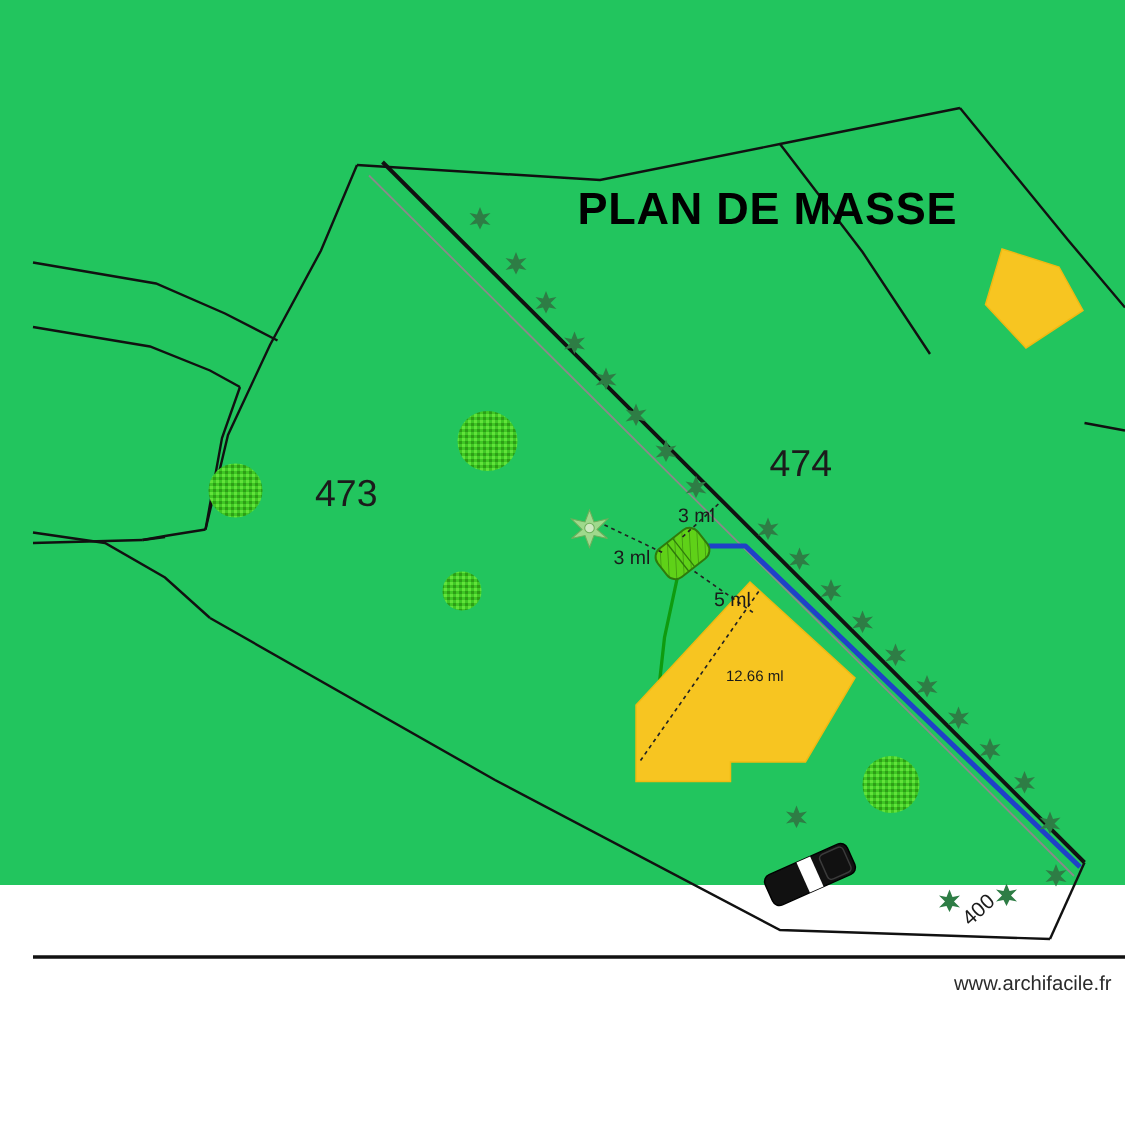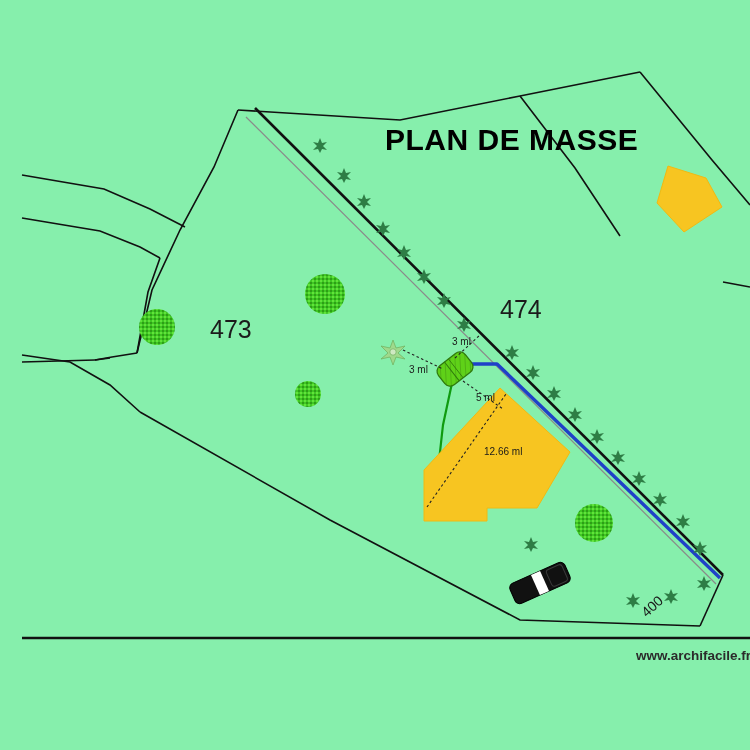--- a/index.html
+++ b/index.html
@@ -10,22 +10,22 @@
   body {
     width: 750px;
     height: 750px;
     font-family: "Liberation Sans", sans-serif;
     overflow: hidden;
     position: relative;
   }
   #plan-root {
     position: relative;
     width: 750px;
-    height: 750px;
-    background: #86efac;
+    height: 590px;
+    background: #22c55e;
     text-align: center;
   }
   svg.plan-canvas {
     position: absolute;
     top: 0;
     left: 0;
     width: 750px;
     height: 750px;
   }
   .lbl {
@@ -44,21 +44,21 @@
     color: #1b1b1b;
     font-weight: normal;
   }
   #note-block {
     font-size: 16.5px;
     font-weight: bold;
     line-height: 19.5px;
     color: #000000;
   }
   .dim-label {
-    font-size: 10px;
+    font-size: 13px;
     color: #1a1a1a;
     font-weight: normal;
   }
   .dim-label.big {
     font-size: 10px;
   }
   .edge-label {
     font-size: 14px;
     color: #1a1a1a;
   }
@@ -232,28 +232,28 @@
       <rect x="-5" y="-11" width="10" height="22" fill="#ffffff"></rect>
       <rect x="10" y="-9" width="17" height="18" rx="3" ry="3" fill="none" stroke="#3a3a3a" stroke-width="1"></rect>
     </g>
 
   </svg>
 
   <div class="lbl" id="page-title" style="left:385px; top:123px;">PLAN DE MASSE</div>
 
   <div class="lbl parcel-num" style="left:210px; top:315px;">473</div>
 
-  <div class="lbl parcel-num" style="left:500px; top:295px;">474</div>
+  <div class="lbl parcel-num" style="left:513px; top:295px;">474</div>
 
 
   <div class="lbl dim-label" style="left:409px; top:364px;">3 ml</div>
 
   <div class="lbl dim-label" style="left:452px; top:336px;">3 ml</div>
 
   <div class="lbl dim-label" style="left:460px; top:392px;margin-left:16px;">5 ml</div>
 
   <div class="lbl dim-label big" style="left:484px; top:446px;">12.66 ml</div>
 
   <div class="lbl edge-label" style="left:638px; top:608px; transform:rotate(-42deg); transform-origin:left top;">400</div>
 
-  <div class="lbl" id="watermark" style="left:636px; top:648px;font-weight:bold;">www.archifacile.fr</div>
+  <div class="lbl" id="watermark" style="left:636px; top:648px;">www.archifacile.fr</div>
 
 </div>
 
 </body></html>

